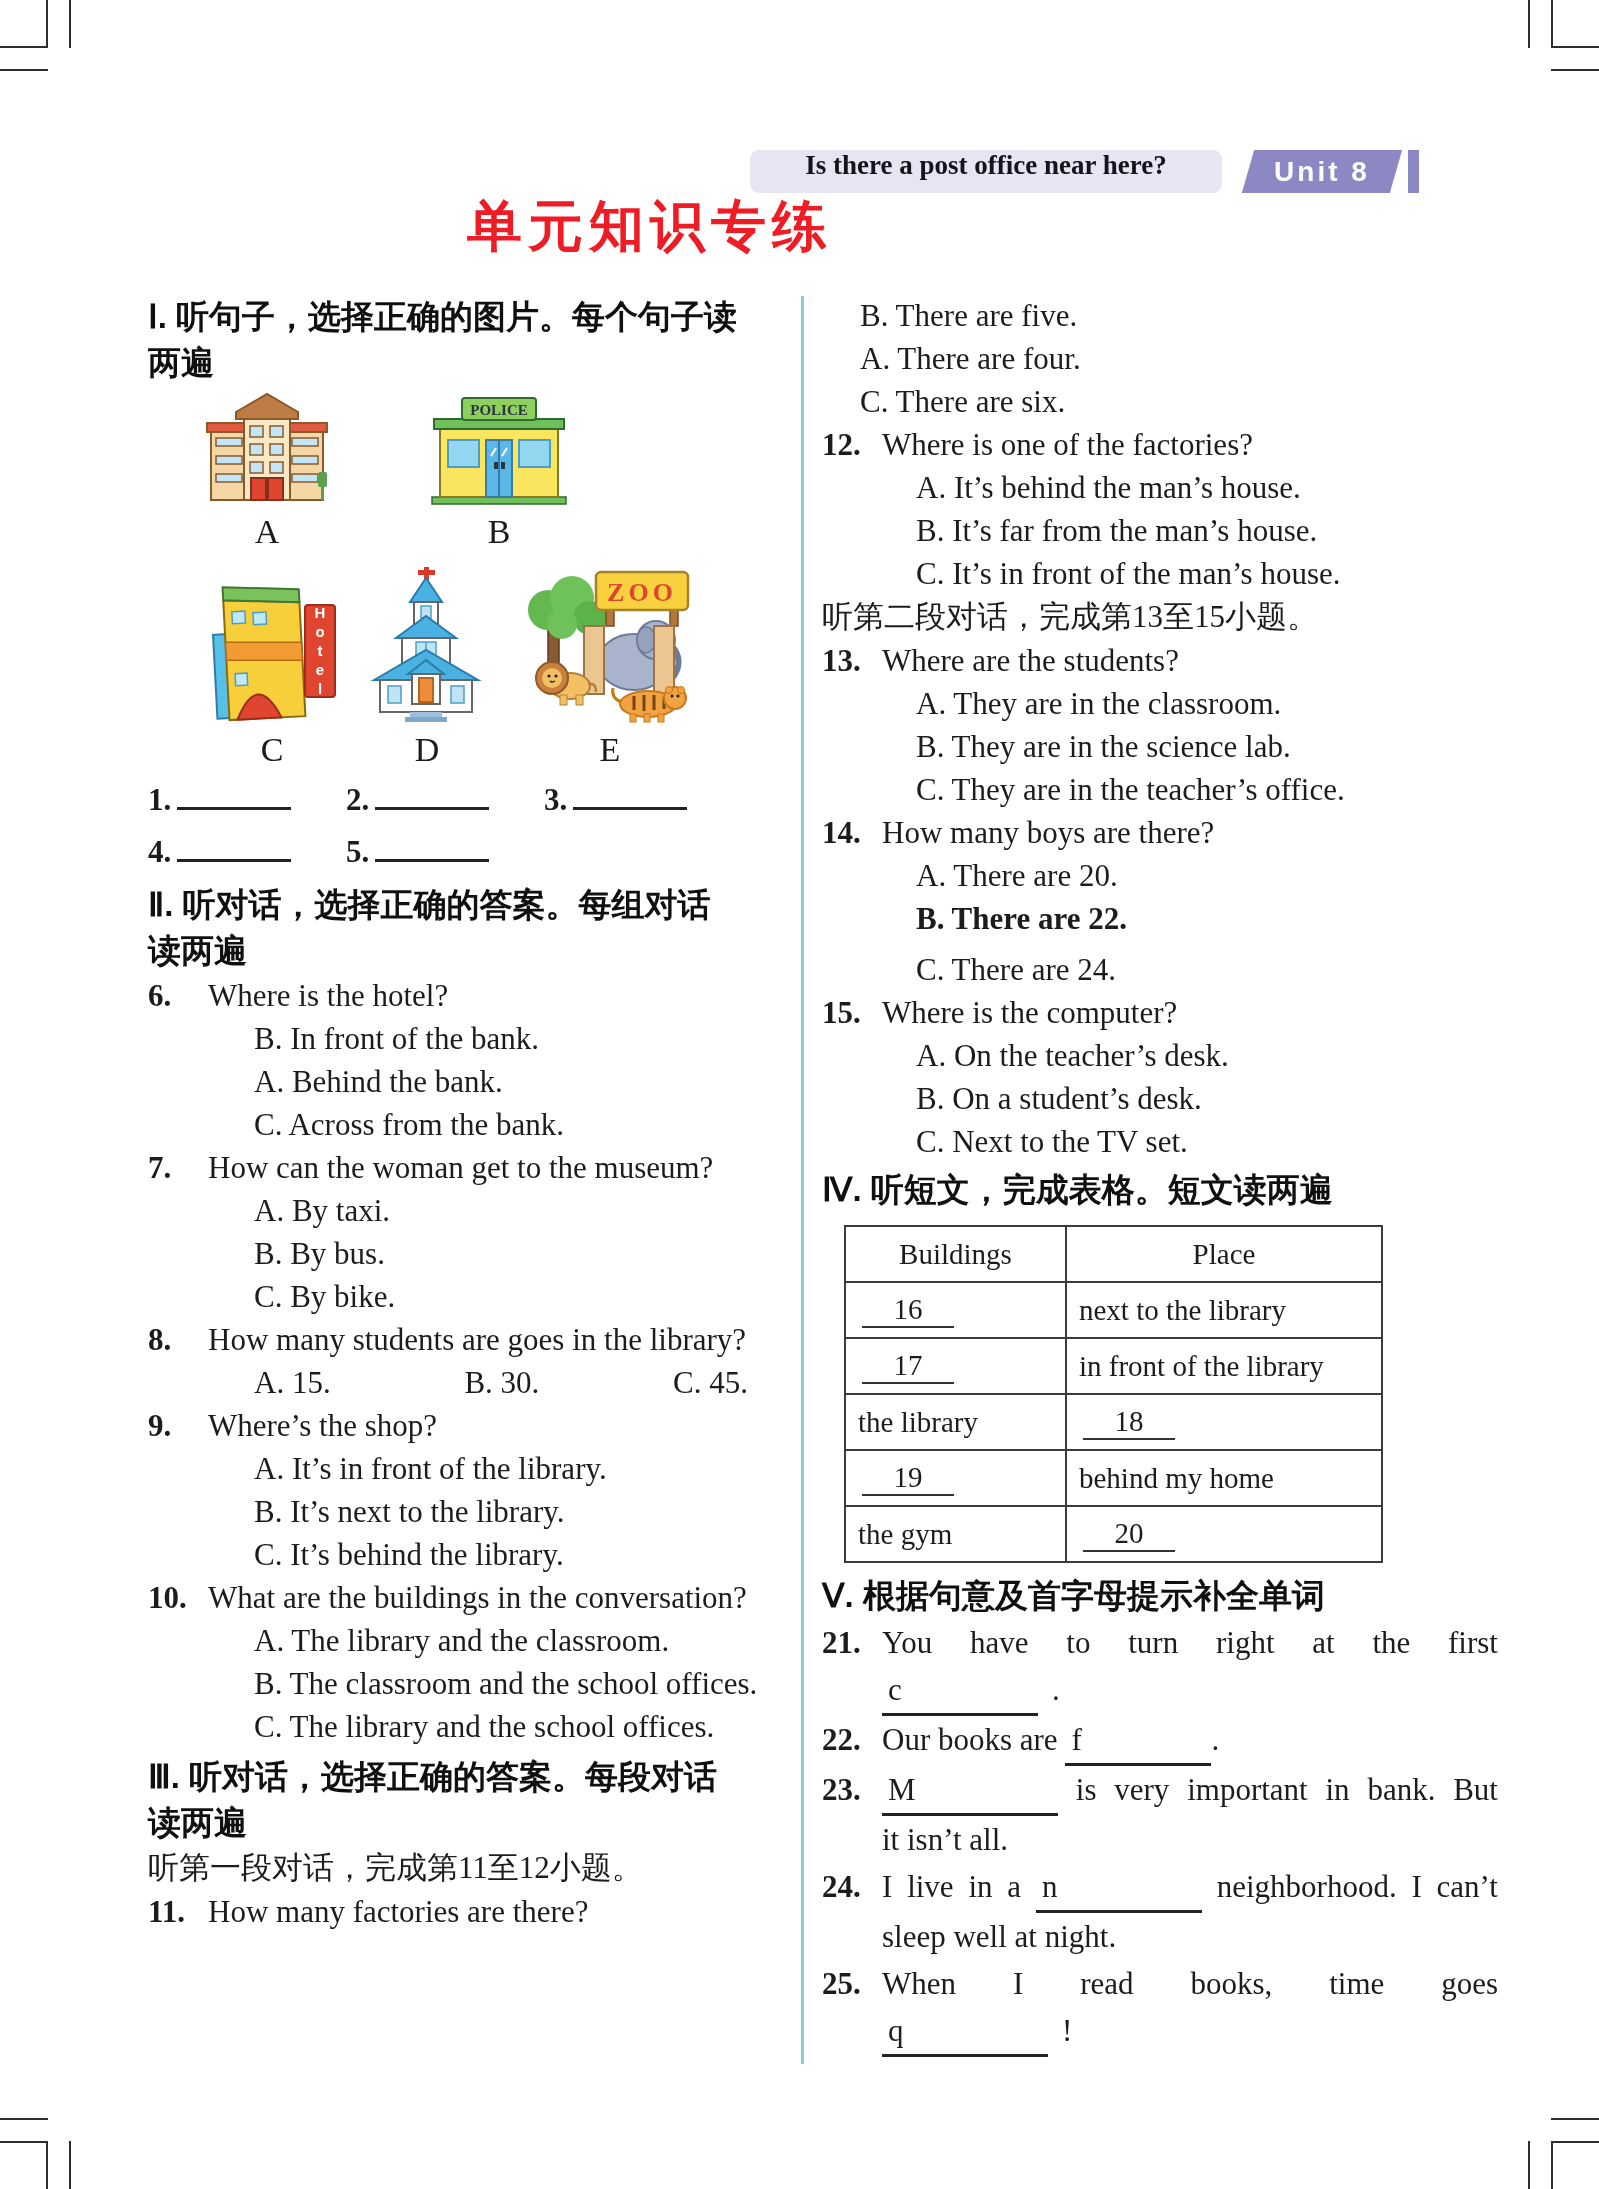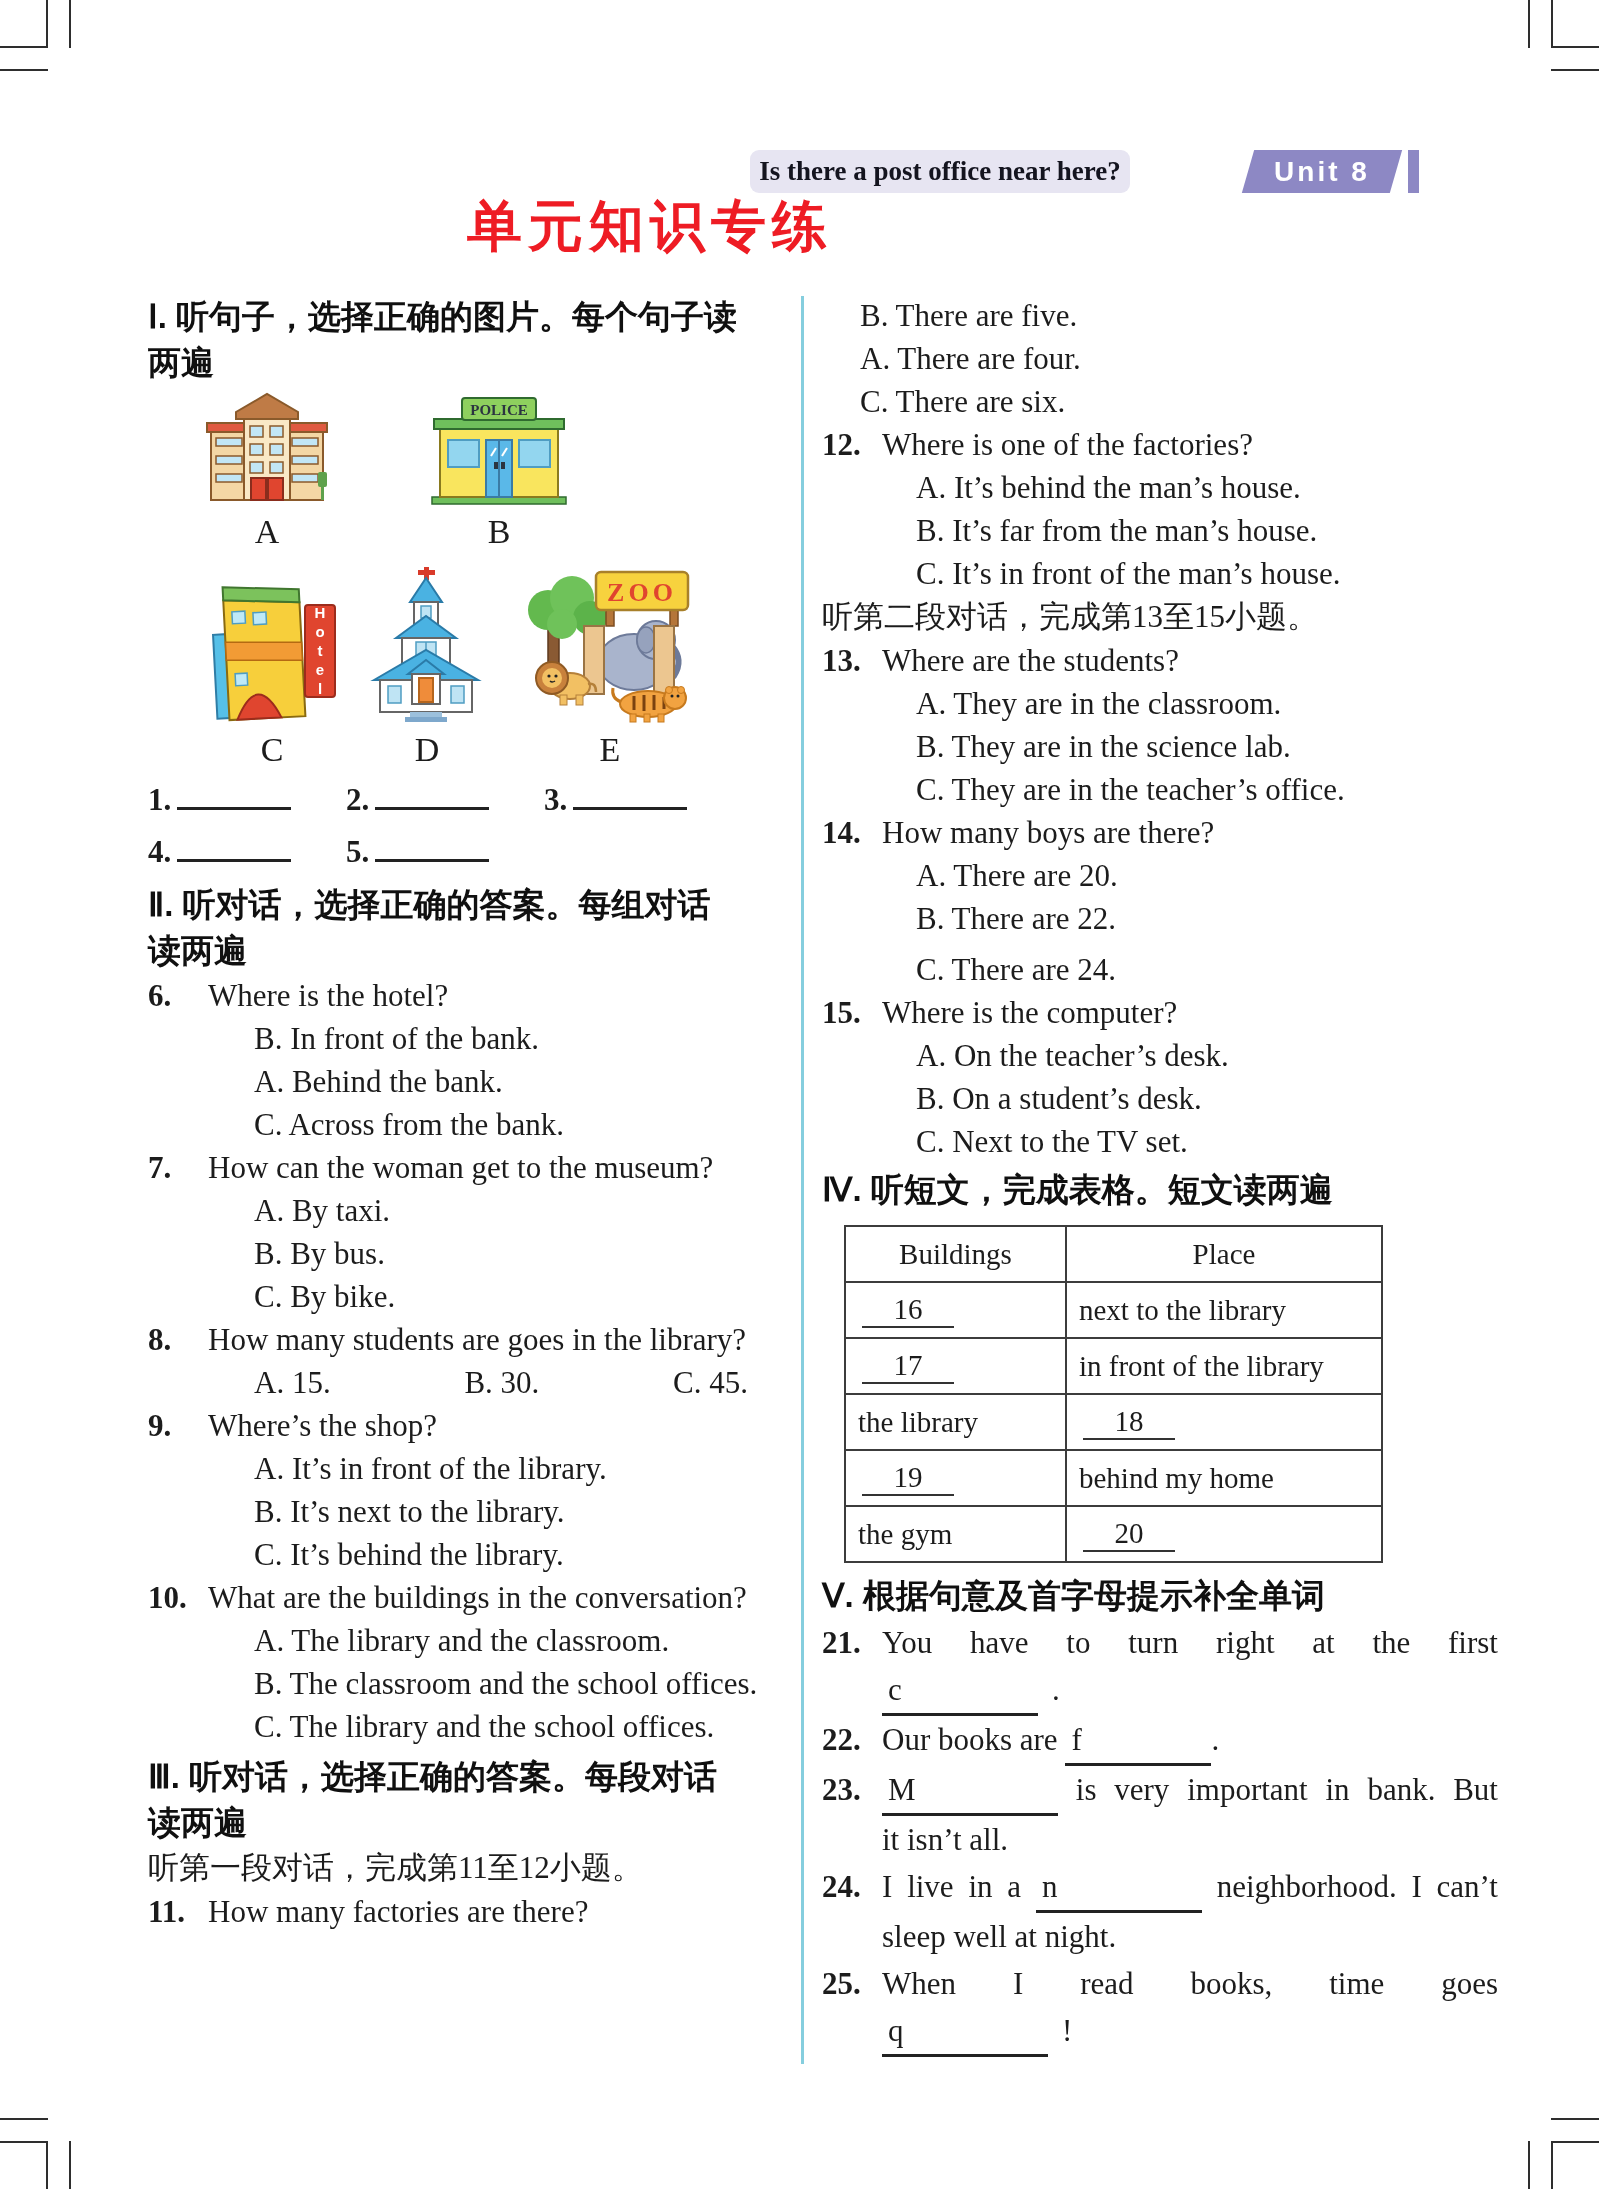--- a/index.html
+++ b/index.html
@@ -3,22 +3,22 @@
 <meta charset="utf-8">
 <style>
   html,body { margin:0; padding:0; background:#ffffff; }
   .page { position:relative; width:1599px; height:2189px; background:#fff; overflow:hidden;
           font-family:"Liberation Serif", serif; color:#1c1c1c; }
 
   
   .cm { position:absolute; background:#2e2e2e; }
 
   
-  .lesson-pill { position:absolute; left:750px; top:150px; width:380px; height:43px;
-    background:#e7e5f2; border-radius:9px; display:flex; align-items:center; justify-content:center;
+  .lesson-pill { position:absolute; left:750px; top:150px; width:472px; height:43px;
+    background:#e7e5f2; border-radius:9px; display:flex; align-items:flex-start; justify-content:center;
     font-weight:bold; font-size:27px; color:#14141f; }
   .unit-badge { position:absolute; left:1248px; top:150px; width:148px; height:43px;
     background:#8d88c4; transform:skewX(-16deg); }
   .unit-badge-label { transform:skewX(16deg); width:100%; height:100%; display:flex; align-items:center;
     justify-content:center; color:#fff; font-family:"Liberation Sans", sans-serif; font-weight:bold;
     font-size:28px; letter-spacing:3px; }
   .badge-bar { position:absolute; left:1408px; top:150px; width:11px; height:43px; background:#8d88c4; }
 
   .page-title { position:absolute; left:0; top:190px; width:1300px; text-align:center;
     font-family:"Liberation Sans", sans-serif; font-weight:bold; font-size:55px; letter-spacing:6px;
@@ -349,21 +349,21 @@
         <div class="opt" style="padding-left:34px;">B. They are in the science lab.</div>
         <div class="opt" style="padding-left:34px;">C. They are in the teacher’s office.</div>
       </div>
     </div>
 
     <div class="q">
       <span class="qnum">14.</span>
       <div class="qbody">
         <div class="stem">How many boys are there?</div>
         <div class="opt" style="padding-left:34px;">A. There are 20.</div>
-        <div class="opt" style="padding-left:34px;">B. There are 22.</div>
+        <div class="opt" style="padding-left:34px;font-weight:bold;">B. There are 22.</div>
         <div class="opt" style="padding-left:34px;margin-top:8px;">C. There are 24.</div>
       </div>
     </div>
 
     <div class="q">
       <span class="qnum">15.</span>
       <div class="qbody">
         <div class="stem">Where is the computer?</div>
         <div class="opt" style="padding-left:34px;">A. On the teacher’s desk.</div>
         <div class="opt" style="padding-left:34px;">B. On a student’s desk.</div>

